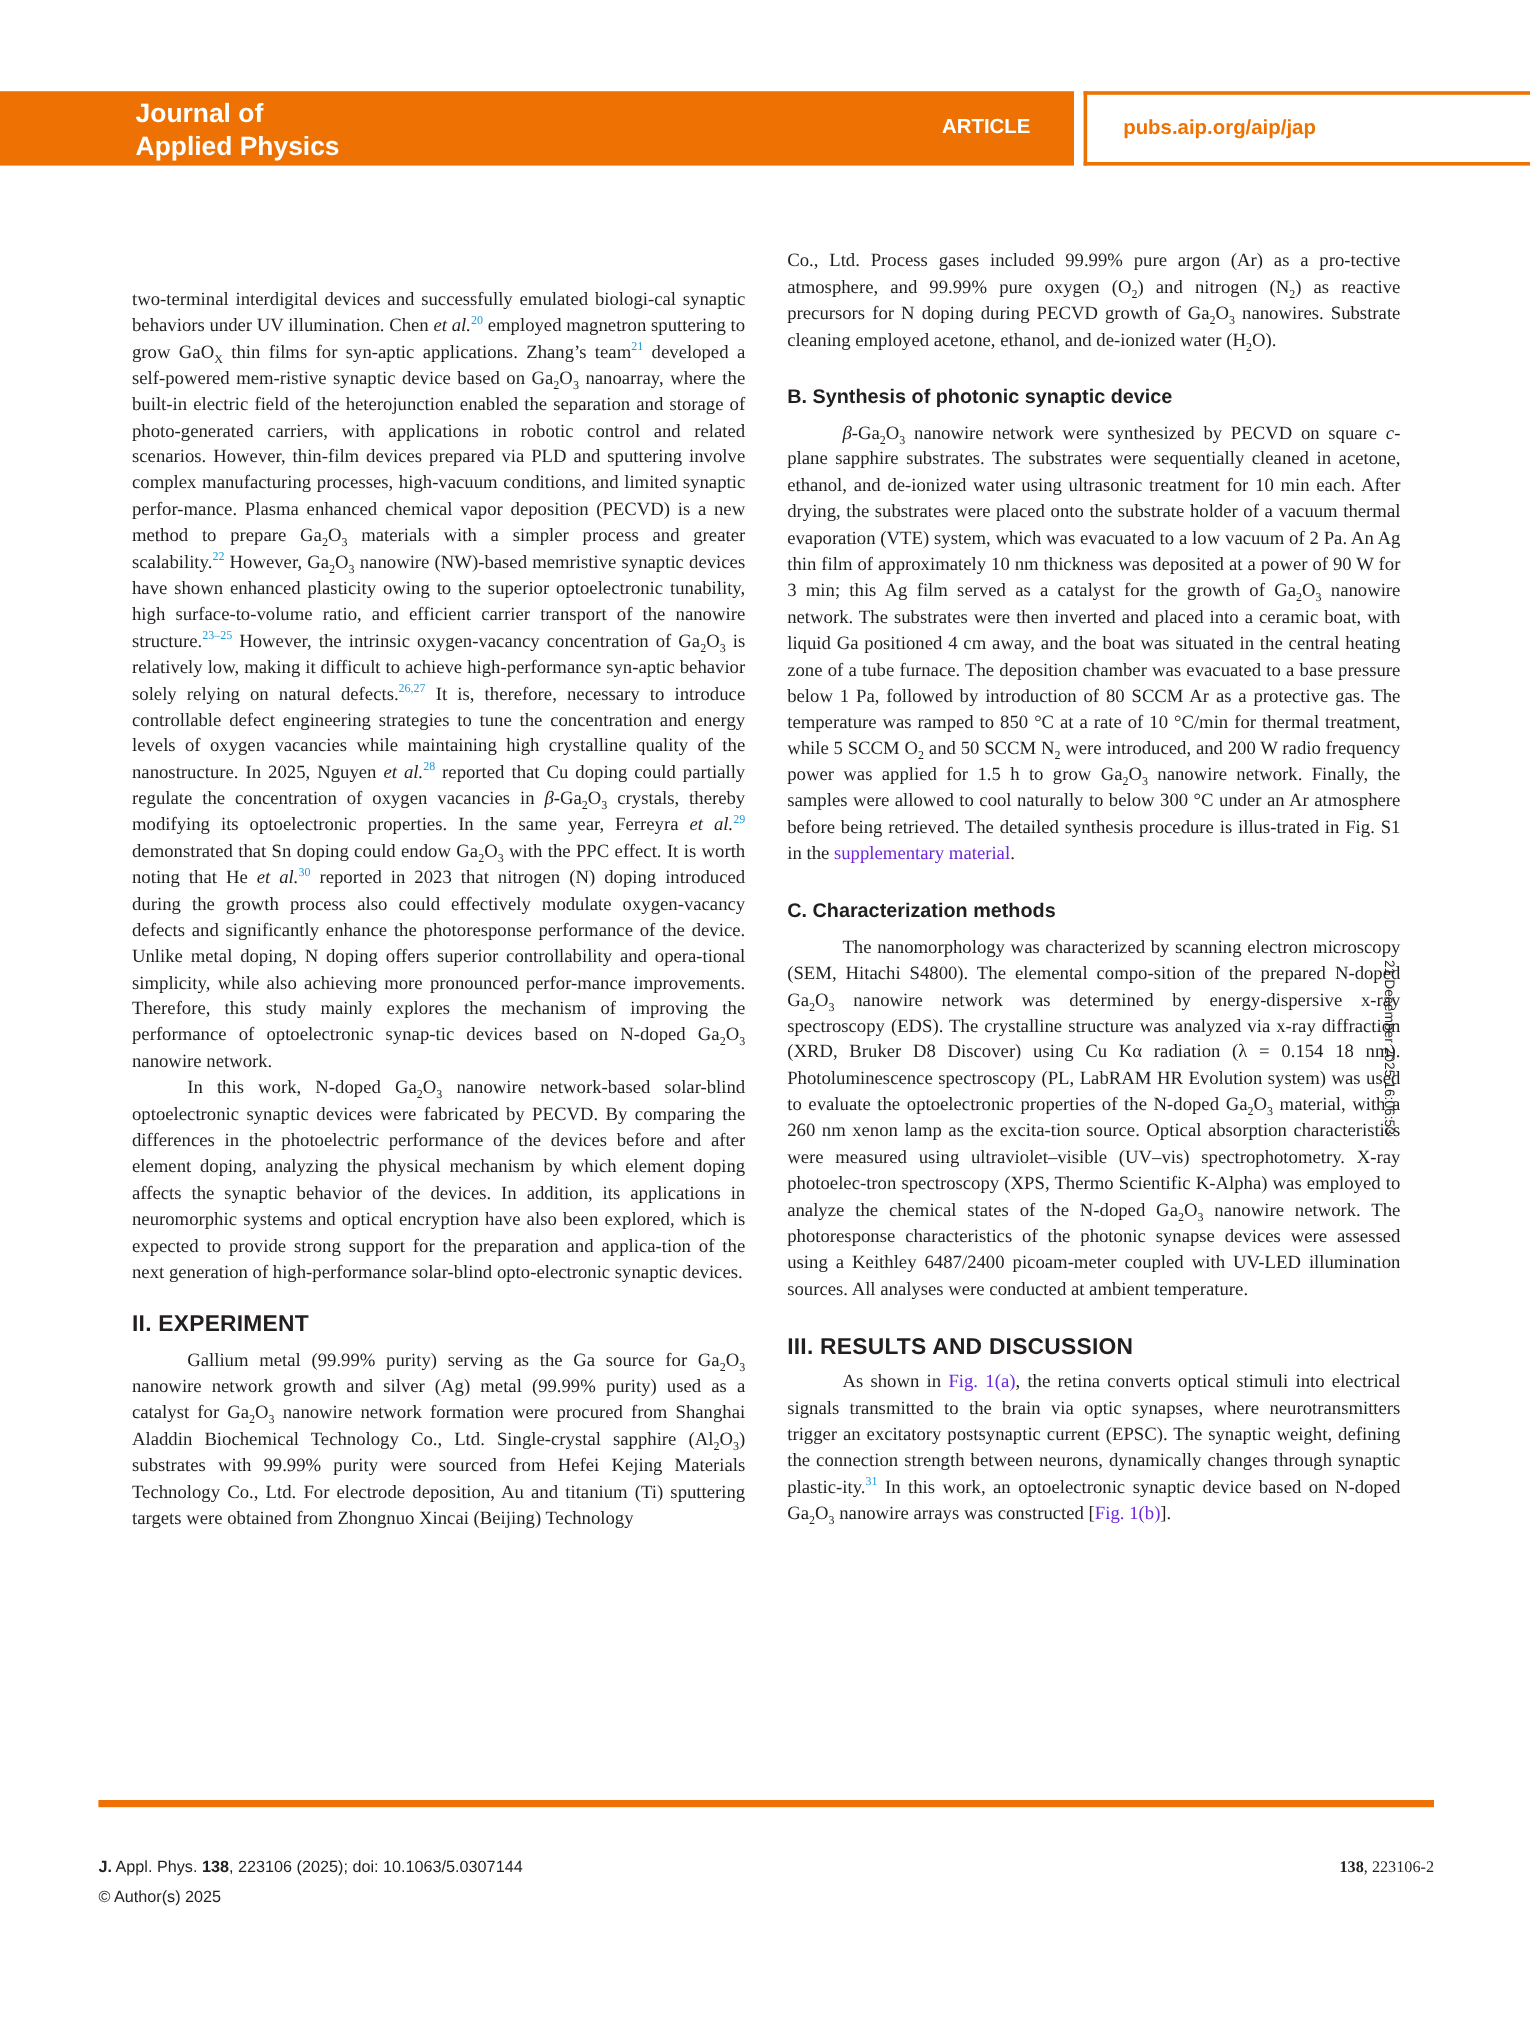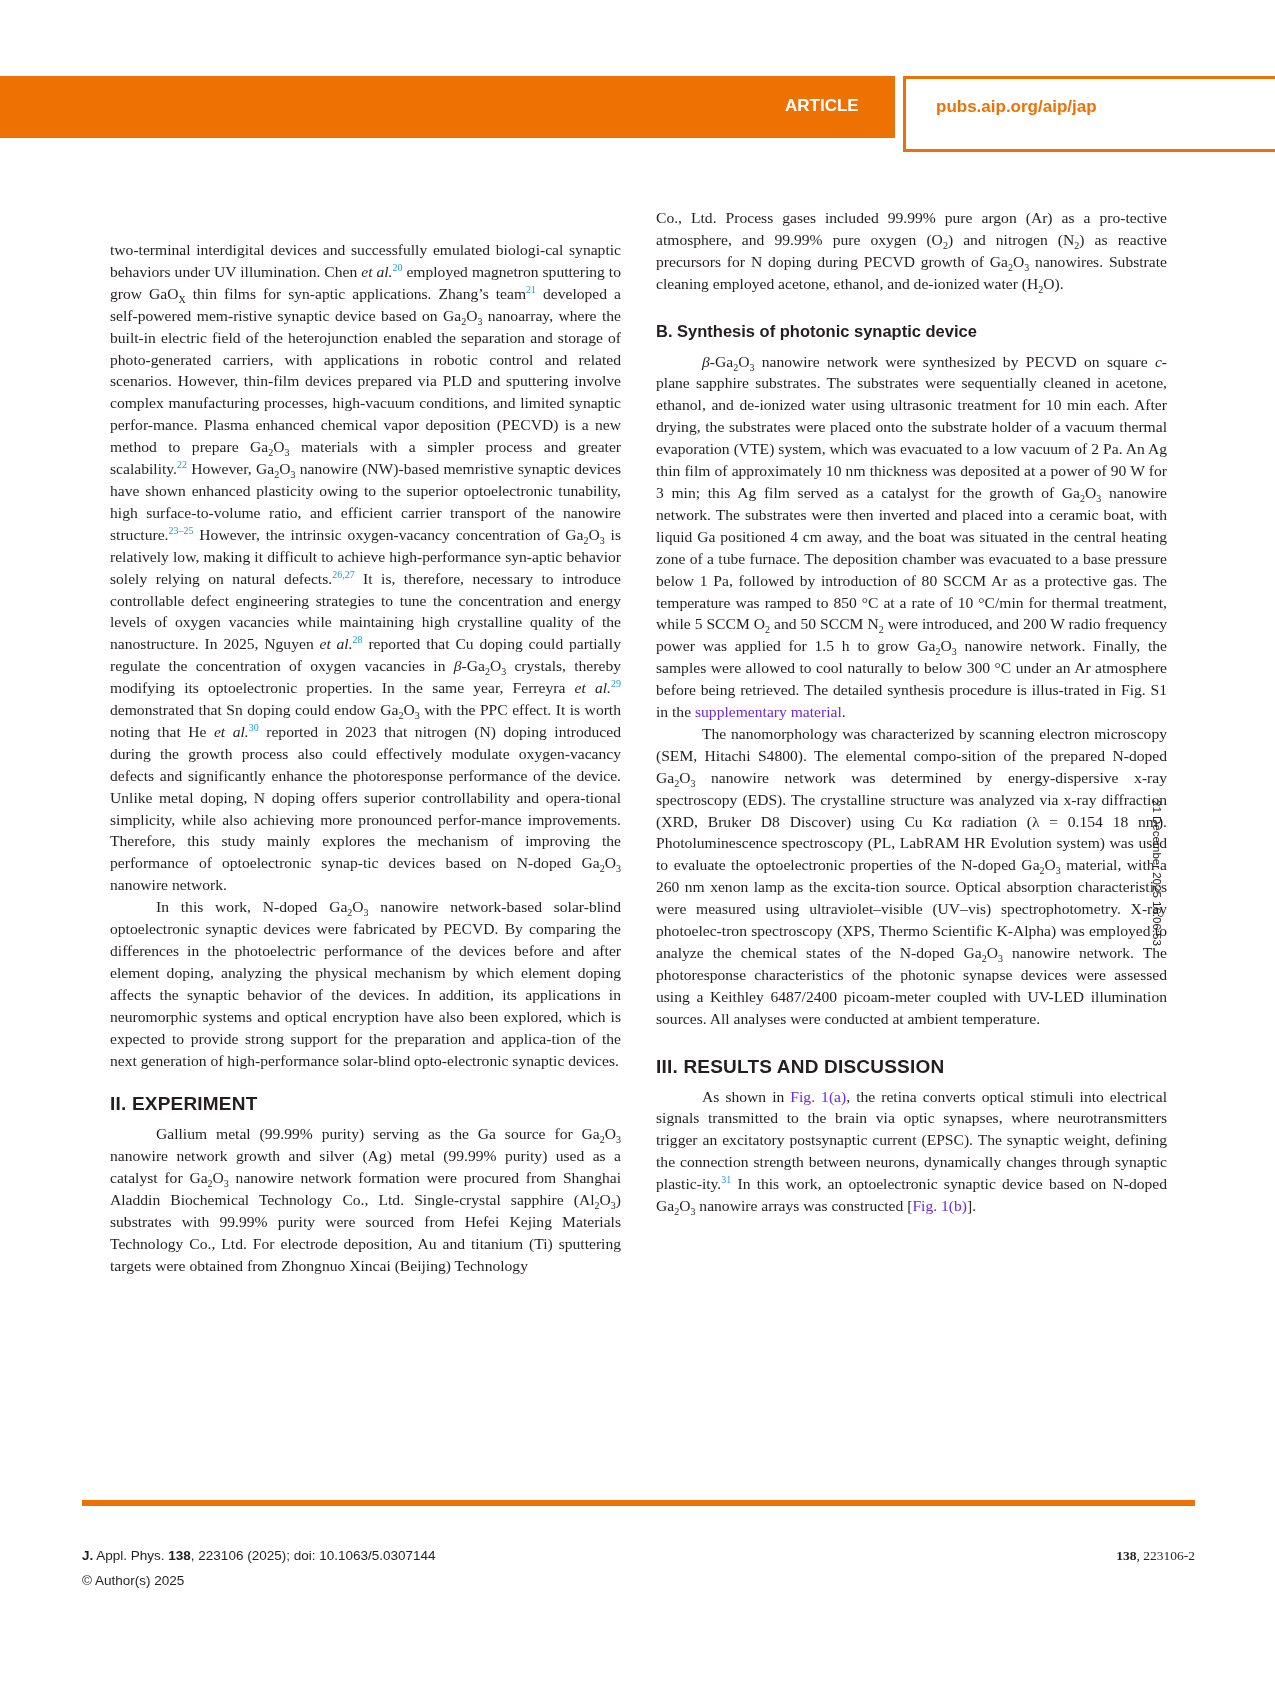--- a/index.html
+++ b/index.html
@@ -1,21 +1,21 @@
 <!DOCTYPE html>
 <html><head>
 <meta charset="utf-8">
 <style>
   html, body { margin: 0; padding: 0; background: #ffffff; }
   body { width: 1275px; height: 1688px; position: relative; overflow: hidden; font-family: "Liberation Serif", serif; color: #231f20; }
   .header { position: absolute; top: 76px; left: 0; width: 1275px; height: 62px; }
   .hdr-orange { position: absolute; left: 0; top: 0; width: 895px; height: 62px; background: #ee7203; }
   .hdr-journal { position: absolute; left: 113px; top: 5px; color: #fff; font-family: "Liberation Sans", sans-serif; font-weight: bold; font-size: 22px; line-height: 27px; }
   .hdr-article { position: absolute; left: 785px; top: 20px; color: #fff; font-family: "Liberation Sans", sans-serif; font-weight: bold; font-size: 17px; }
-  .hdr-box { position: absolute; left: 903px; top: 0; width: 372px; height: 76px; box-sizing: border-box; border: 3px solid #ee7203; border-right: none; }
+  .hdr-box { position: absolute; left: 903px; top: 0; width: 372px; height: 62px; box-sizing: border-box; border: 3px solid #ee7203; border-right: none; }
   .hdr-url { position: absolute; left: 30px; top: 18px; color: #ee7203; font-family: "Liberation Sans", sans-serif; font-weight: bold; font-size: 17px; }
   .col { position: absolute; top: 207px; width: 511px; font-size: 15.6px; line-height: 21.9px; text-align: justify; hyphens: manual; }
   .col-left { left: 110px; margin-top: 32px; }
   .col-right { left: 656px; }
   .col p { margin: 0; }
   .col p.indent { text-indent: 46px; }
   .h1 { font-family: "Liberation Sans", sans-serif; font-weight: bold; font-size: 19px; margin: 22px 0 8px 0; letter-spacing: 0.2px; }
   .h2 { font-family: "Liberation Sans", sans-serif; font-weight: bold; font-size: 16.5px; margin: 6px 0 8px 0; }
   .h2.spaced { margin-top: 26px; }
   .ref { color: #1e9ad6; font-size: 10px; vertical-align: super; line-height: 0; }
@@ -25,20 +25,24 @@
   .footer-rule { position: absolute; left: 82px; top: 1500px; width: 1113px; height: 6px; background: #ee7203; }
   .footer-left { position: absolute; left: 82px; top: 1543px; font-family: "Liberation Sans", sans-serif; font-size: 13.5px; line-height: 25px; }
   .footer-right { position: absolute; right: 80px; top: 1543px; font-family: Liberation Serif, serif; font-size: 13.5px; line-height: 25px; }
   b { font-weight: bold; }
 </style>
 </head>
 <body>
 
 <div class="header">
   <div class="hdr-orange">
+    <div class="hdr-journal">
+      <div>Journal of</div>
+      <div>Applied Physics</div>
+    </div>
     <div class="hdr-article">ARTICLE</div>
   </div>
   <div class="hdr-box">
     <span class="hdr-url">pubs.aip.org/aip/jap</span>
   </div>
 </div>
 
 <div class="col col-left">
   <p><span>two-terminal interdigital devices and successfully emulated biologi-cal synaptic behaviors under UV illumination. Chen </span><i>et al.</i><span class="ref">20</span><span> employed magnetron sputtering to grow GaO</span><sub>X</sub><span> thin films for syn-aptic applications. Zhang’s team</span><span class="ref">21</span><span> developed a self-powered mem-ristive synaptic device based on Ga</span><sub>2</sub><span>O</span><sub>3</sub><span> nanoarray, where the built-in electric field of the heterojunction enabled the separation and storage of photo-generated carriers, with applications in robotic control and related scenarios. However, thin-film devices prepared via PLD and sputtering involve complex manufacturing processes, high-vacuum conditions, and limited synaptic perfor-mance. Plasma enhanced chemical vapor deposition (PECVD) is a new method to prepare Ga</span><sub>2</sub><span>O</span><sub>3</sub><span> materials with a simpler process and greater scalability.</span><span class="ref">22</span><span> However, Ga</span><sub>2</sub><span>O</span><sub>3</sub><span> nanowire (NW)-based memristive synaptic devices have shown enhanced plasticity owing to the superior optoelectronic tunability, high surface-to-volume ratio, and efficient carrier transport of the nanowire structure.</span><span class="ref">23–25</span><span> However, the intrinsic oxygen-vacancy concentration of Ga</span><sub>2</sub><span>O</span><sub>3</sub><span> is relatively low, making it difficult to achieve high-performance syn-aptic behavior solely relying on natural defects.</span><span class="ref">26,27</span><span> It is, therefore, necessary to introduce controllable defect engineering strategies to tune the concentration and energy levels of oxygen vacancies while maintaining high crystalline quality of the nanostructure. In 2025, Nguyen </span><i>et al.</i><span class="ref">28</span><span> reported that Cu doping could partially regulate the concentration of oxygen vacancies in </span><i>β</i><span>-Ga</span><sub>2</sub><span>O</span><sub>3</sub><span> crystals, thereby modifying its optoelectronic properties. In the same year, Ferreyra </span><i>et al.</i><span class="ref">29</span><span> demonstrated that Sn doping could endow Ga</span><sub>2</sub><span>O</span><sub>3</sub><span> with the PPC effect. It is worth noting that He </span><i>et al.</i><span class="ref">30</span><span> reported in 2023 that nitrogen (N) doping introduced during the growth process also could effectively modulate oxygen-vacancy defects and significantly enhance the photoresponse performance of the device. Unlike metal doping, N doping offers superior controllability and opera-tional simplicity, while also achieving more pronounced perfor-mance improvements. Therefore, this study mainly explores the mechanism of improving the performance of optoelectronic synap-tic devices based on N-doped Ga</span><sub>2</sub><span>O</span><sub>3</sub><span> nanowire network.</span></p>
 
@@ -49,20 +53,21 @@
   <p class="indent"><span>Gallium metal (99.99% purity) serving as the Ga source for Ga</span><sub>2</sub><span>O</span><sub>3</sub><span> nanowire network growth and silver (Ag) metal (99.99% purity) used as a catalyst for Ga</span><sub>2</sub><span>O</span><sub>3</sub><span> nanowire network formation were procured from Shanghai Aladdin Biochemical Technology Co., Ltd. Single-crystal sapphire (Al</span><sub>2</sub><span>O</span><sub>3</sub><span>) substrates with 99.99% purity were sourced from Hefei Kejing Materials Technology Co., Ltd. For electrode deposition, Au and titanium (Ti) sputtering targets were obtained from Zhongnuo Xincai (Beijing) Technology</span></p>
 </div>
 
 <div class="col col-right">
   <p><span>Co., Ltd. Process gases included 99.99% pure argon (Ar) as a pro-tective atmosphere, and 99.99% pure oxygen (O</span><sub>2</sub><span>) and nitrogen (N</span><sub>2</sub><span>) as reactive precursors for N doping during PECVD growth of Ga</span><sub>2</sub><span>O</span><sub>3</sub><span> nanowires. Substrate cleaning employed acetone, ethanol, and de-ionized water (H</span><sub>2</sub><span>O).</span></p>
 
   <div class="h2 spaced">B. Synthesis of photonic synaptic device</div>
 
   <p class="indent"><i>β</i><span>-Ga</span><sub>2</sub><span>O</span><sub>3</sub><span> nanowire network were synthesized by PECVD on square </span><i>c</i><span>-plane sapphire substrates. The substrates were sequentially cleaned in acetone, ethanol, and de-ionized water using ultrasonic treatment for 10 min each. After drying, the substrates were placed onto the substrate holder of a vacuum thermal evaporation (VTE) system, which was evacuated to a low vacuum of 2 Pa. An Ag thin film of approximately 10 nm thickness was deposited at a power of 90 W for 3 min; this Ag film served as a catalyst for the growth of Ga</span><sub>2</sub><span>O</span><sub>3</sub><span> nanowire network. The substrates were then inverted and placed into a ceramic boat, with liquid Ga positioned 4 cm away, and the boat was situated in the central heating zone of a tube furnace. The deposition chamber was evacuated to a base pressure below 1 Pa, followed by introduction of 80 SCCM Ar as a protective gas. The temperature was ramped to 850 °C at a rate of 10 °C/min for thermal treatment, while 5 SCCM O</span><sub>2</sub><span> and 50 SCCM N</span><sub>2</sub><span> were introduced, and 200 W radio frequency power was applied for 1.5 h to grow Ga</span><sub>2</sub><span>O</span><sub>3</sub><span> nanowire network. Finally, the samples were allowed to cool naturally to below 300 °C under an Ar atmosphere before being retrieved. The detailed synthesis procedure is illus-trated in Fig. S1 in the </span><span class="link">supplementary material</span><span>.</span></p>
 
+  <div class="h2 spaced">C. Characterization methods</div>
 
   <p class="indent"><span>The nanomorphology was characterized by scanning electron microscopy (SEM, Hitachi S4800). The elemental compo-sition of the prepared N-doped Ga</span><sub>2</sub><span>O</span><sub>3</sub><span> nanowire network was determined by energy-dispersive x-ray spectroscopy (EDS). The crystalline structure was analyzed via x-ray diffraction (XRD, Bruker D8 Discover) using Cu Kα radiation (λ = 0.154 18 nm). Photoluminescence spectroscopy (PL, LabRAM HR Evolution system) was used to evaluate the optoelectronic properties of the N-doped Ga</span><sub>2</sub><span>O</span><sub>3</sub><span> material, with a 260 nm xenon lamp as the excita-tion source. Optical absorption characteristics were measured using ultraviolet–visible (UV–vis) spectrophotometry. X-ray photoelec-tron spectroscopy (XPS, Thermo Scientific K-Alpha) was employed to analyze the chemical states of the N-doped Ga</span><sub>2</sub><span>O</span><sub>3</sub><span> nanowire network. The photoresponse characteristics of the photonic synapse devices were assessed using a Keithley 6487/2400 picoam-meter coupled with UV-LED illumination sources. All analyses were conducted at ambient temperature.</span></p>
 
   <div class="h1" style="margin-top:26px;">III. RESULTS AND DISCUSSION</div>
 
   <p class="indent"><span>As shown in </span><span class="link">Fig. 1(a)</span><span>, the retina converts optical stimuli into electrical signals transmitted to the brain via optic synapses, where neurotransmitters trigger an excitatory postsynaptic current (EPSC). The synaptic weight, defining the connection strength between neurons, dynamically changes through synaptic plastic-ity.</span><span class="ref">31</span><span> In this work, an optoelectronic synaptic device based on N-doped Ga</span><sub>2</sub><span>O</span><sub>3</sub><span> nanowire arrays was constructed [</span><span class="link">Fig. 1(b)</span><span>].</span></p>
 </div>
 
 <div class="side-stamp">21 December 2025 16:06:53</div>
 

